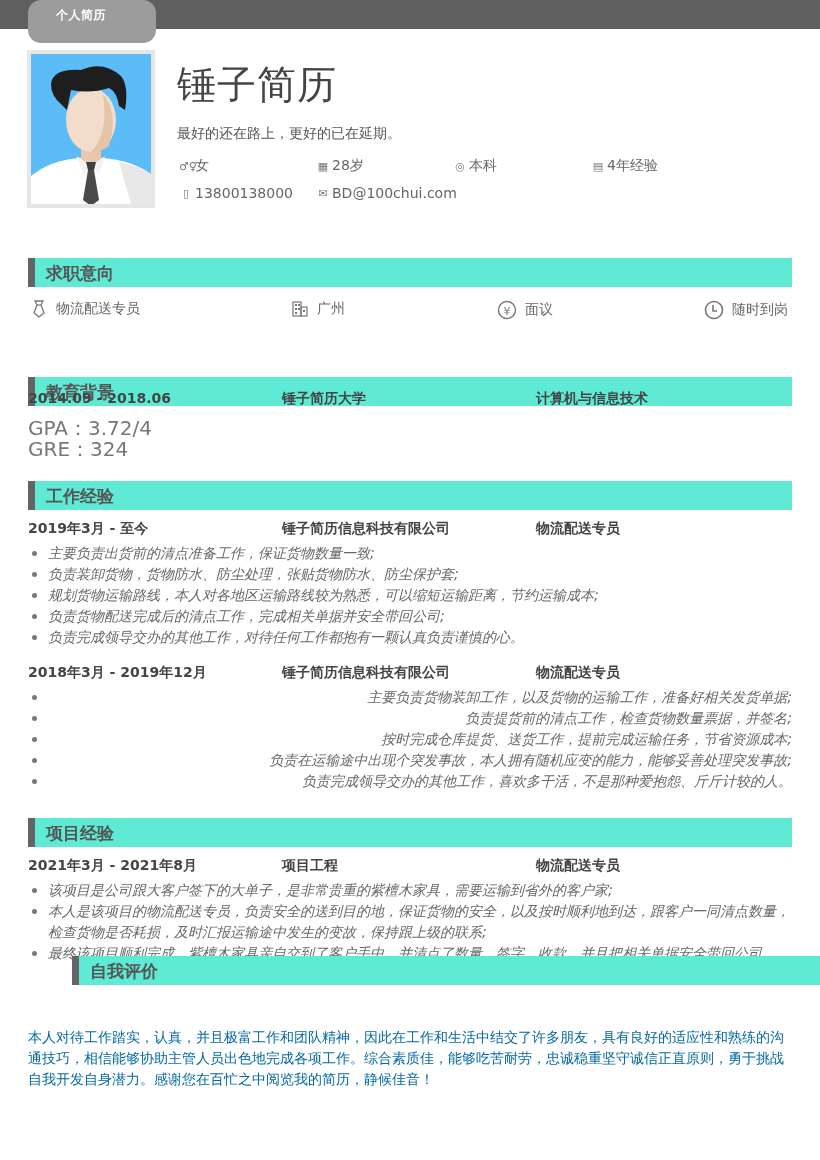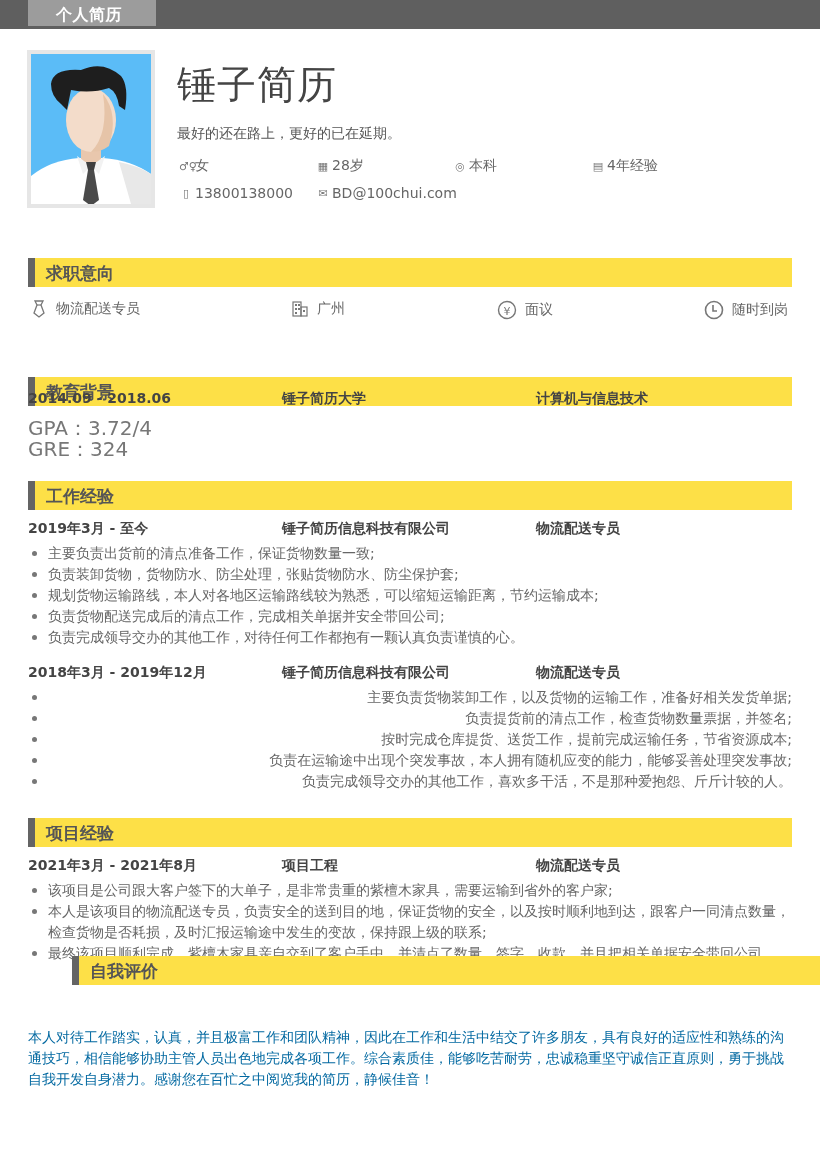--- a/index.html
+++ b/index.html
@@ -1,44 +1,44 @@
 <!DOCTYPE html>
 <html><head>
   <meta charset="utf-8">
   <style>
     * { box-sizing: border-box; margin: 0; padding: 0; }
     html, body { width: 820px; height: 1160px; background: #ffffff; overflow: hidden; }
     body { font-family: "DejaVu Sans", "Liberation Sans", sans-serif; color: #666666; position: relative; }
 
     .topbar { position: absolute; left: 0; top: 0; width: 820px; height: 29px; background: #5f5f5f; }
-    .topbar-tab { position: absolute; left: 28px; top: 0; width: 128px; height: 26px; background: #9c9c9c;
-      color: #ffffff; font-size: 16px; font-weight: bold; line-height: 30px; padding-left: 28px; letter-spacing: 0.5px; }
+    .topbar-tab { position: absolute; left: 28px; top: 0; width: 128px; height: 43px; background: #9c9c9c;
+      color: #ffffff; font-size: 12px; font-weight: bold; line-height: 30px; padding-left: 28px; letter-spacing: 0.5px; border-radius: 13px; }
 
     .photo-frame { position: absolute; left: 27px; top: 50px; width: 128px; height: 158px; background: #e6e6e6; padding: 4px; }
     .photo { width: 120px; height: 150px; background: #5bbcf7; overflow: hidden; position: relative; }
     .photo svg { display: block; }
 
     .name { position: absolute; left: 177px; top: 58px; font-size: 39px; color: #444444; font-weight: normal; letter-spacing: 1px; }
     .motto { position: absolute; left: 177px; top: 125px; font-size: 14px; color: #555555; }
 
     .info-item { position: absolute; font-size: 14px; color: #666666; white-space: nowrap; display: flex; align-items: center; }
     .info-item .ic { display: inline-block; font-size: 11px; color: #777777; margin-right: 2px; width: 14px; text-align: center; }
 
-    .section-header { position: absolute; left: 28px; width: 764px; height: 29px; background: #fde047; }
+    .section-header { position: absolute; left: 28px; width: 764px; height: 29px; background: #5eead4; }
     .section-header::before { content: ""; position: absolute; left: 0; top: 0; width: 7px; height: 29px; background: #646464; }
     .section-header .title { position: absolute; left: 18px; top: 0; line-height: 30px; font-size: 17px; font-weight: bold; color: #555555; }
 
     .intent-item { position: absolute; top: 300px; font-size: 14px; color: #666666; display: flex; align-items: center; white-space: nowrap; }
     .intent-item .ic { display: inline-flex; align-items: center; justify-content: center; width: 18px; height: 18px; margin-right: 8px; color: #777777; }
 
     .row-head { position: absolute; font-size: 14px; font-weight: bold; color: #444444; white-space: nowrap; }
     .plain-line { position: absolute; left: 28px; font-size: 20px; color: #777777; }
 
     .bullets { position: absolute; left: 28px; width: 764px; list-style: none; font-size: 14px; color: #666666; line-height: 21px; }
-    .bullets li { position: relative; padding-left: 20px; }
+    .bullets li { position: relative; padding-left: 20px; font-style: italic; }
     .bullets li::before { content: ""; position: absolute; left: 4px; top: 8px; width: 5px; height: 5px; border-radius: 50%; background: #777777; }
 
     .self-eval { position: absolute; left: 28px; top: 1027px; width: 764px; font-size: 14px; line-height: 21px; color: #0369a1; }
   </style>
 </head>
 <body>
 
 <div class="topbar">
   <div class="topbar-tab">个人简历</div>
 </div>

